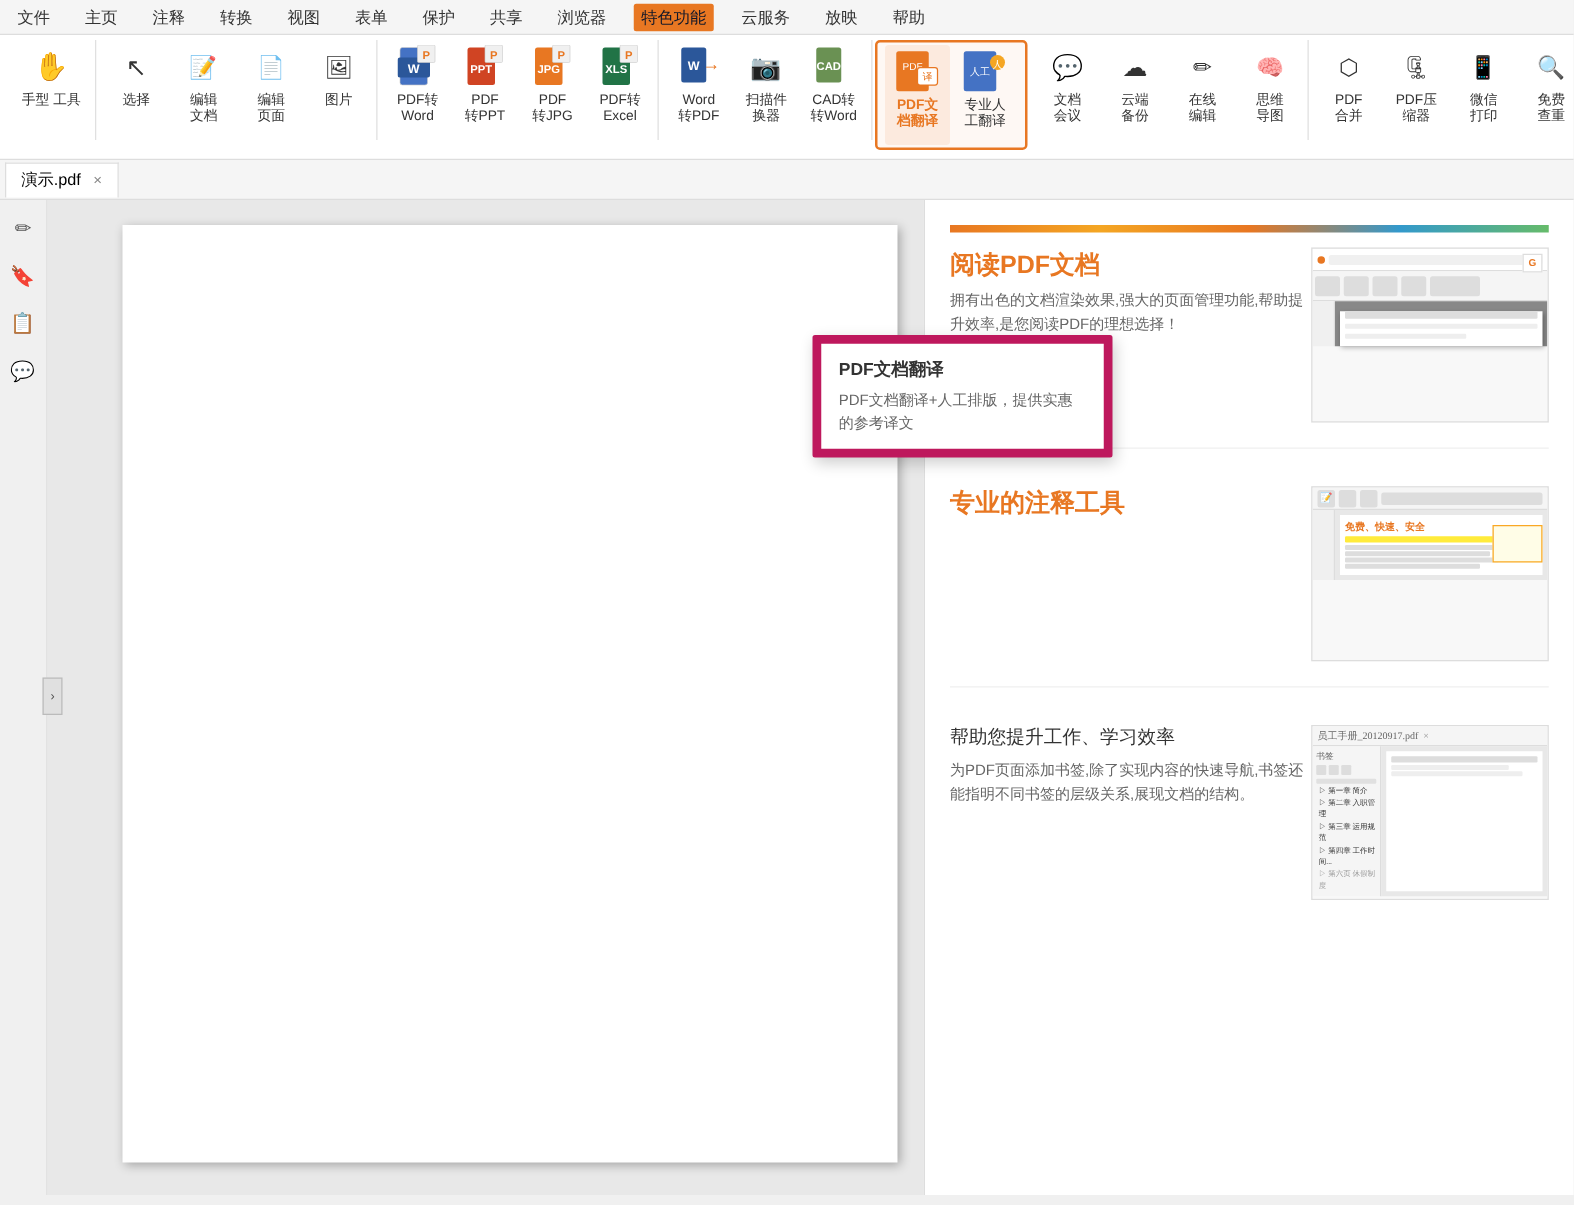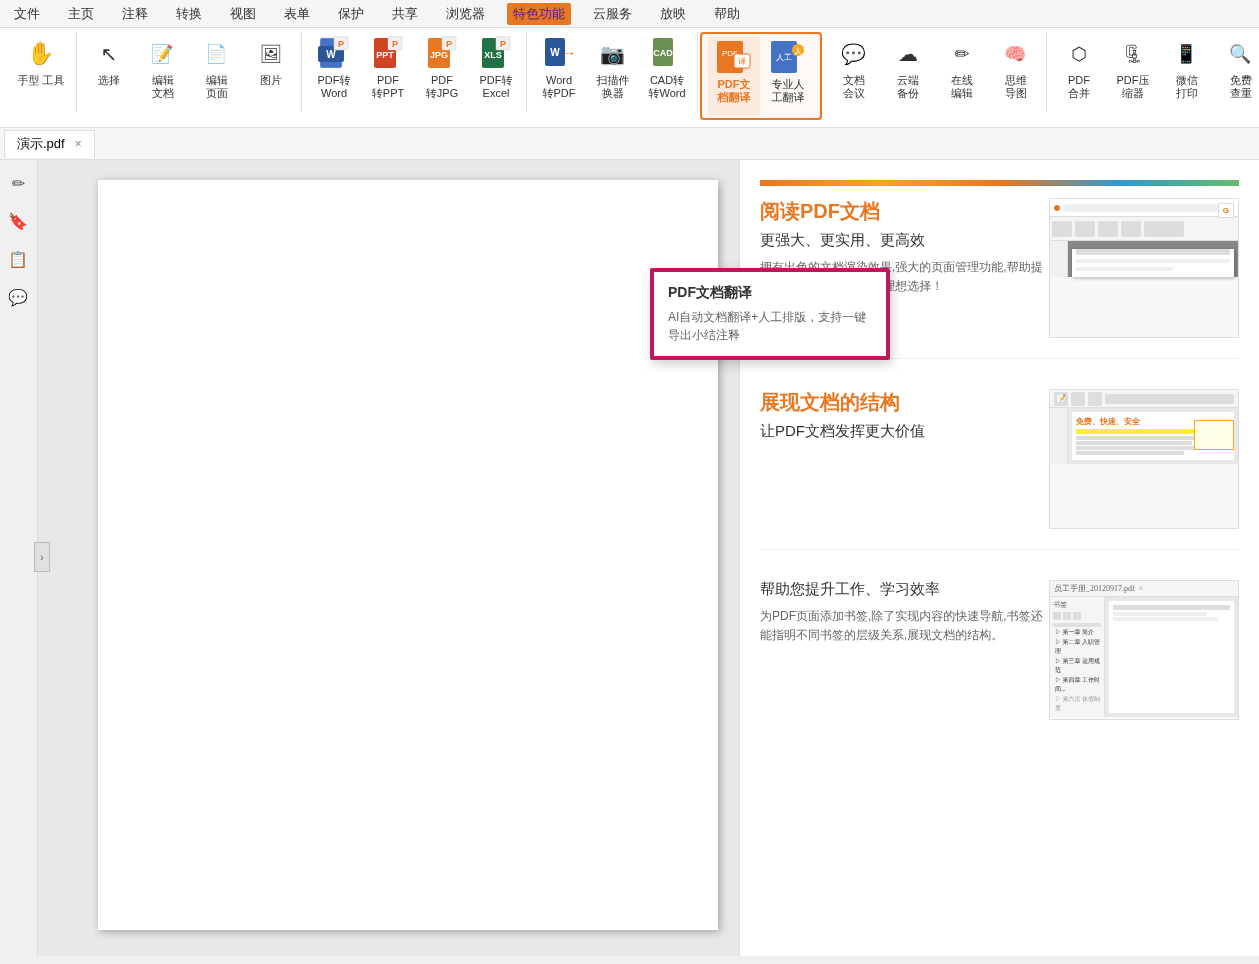--- a/index.html
+++ b/index.html
@@ -16,21 +16,21 @@
       gap: 16px;
     }
     .menu-item {
       font-size: 13px;
       color: #333;
       cursor: pointer;
       padding: 2px 6px;
     }
     .menu-item.active {
       background: #e87722;
-      color: #4c1d95;
+      color: #0f172a;
       border-radius: 2px;
     }
 
     
     .ribbon {
       background: #ffffff;
       border-bottom: 1px solid #ddd;
       padding: 4px 6px 6px 6px;
       display: flex;
       align-items: flex-start;
@@ -218,21 +218,21 @@
       line-height: 1.6;
     }
 
     
     .tooltip-popover {
       position: absolute;
       top: 108px;
       left: 650px;
       width: 240px;
       background: white;
-      border: 4px solid #be185d;
+      border: 7px solid #be185d;
       box-shadow: 2px 4px 12px rgba(0,0,0,0.2);
       padding: 12px 14px;
       z-index: 100;
       border-radius: 2px;
     }
     .tooltip-title {
       font-size: 14px;
       font-weight: bold;
       color: #333;
       margin-bottom: 6px;
@@ -478,21 +478,20 @@
   </div>
 
   <div class="right-content">
 
     <div class="accent-bar"></div>
 
     <div class="section-block">
       <div class="section-content">
         <div class="section-text">
           <div class="section-title">阅读PDF文档</div>
-          <div class="section-subtitle">更强大、更实用、更高效</div>
           <div class="section-desc">拥有出色的文档渲染效果,强大的页面管理功能,帮助提升效率,是您阅读PDF的理想选择！</div>
         </div>
         <div class="section-image">
 
           <div class="mock-screenshot">
             <div style="height:18px; background:#fff; border-bottom:1px solid #ddd; display:flex; align-items:center; padding:0 4px; gap:3px;">
               <div style="width:6px;height:6px;border-radius:50%;background:#e87722;"></div>
               <div style="flex:1;height:8px;background:#f0f0f0;border-radius:2px;"></div>
             </div>
             <div style="height:24px;background:#f5f5f5;border-bottom:1px solid #ddd;display:flex;align-items:center;padding:2px;gap:3px;">
@@ -514,22 +513,21 @@
             </div>
             <div style="position:absolute;top:4px;right:4px;background:white;border:1px solid #ddd;padding:2px 4px;font-size:8px;color:#e87722;font-weight:bold;">G</div>
           </div>
         </div>
       </div>
     </div>
 
     <div class="section-block">
       <div class="section-content">
         <div class="section-text">
-          <div class="section-title">展现文档的结构</div>
-          <div class="section-subtitle">让PDF文档发挥更大价值</div>
+          <div class="section-title">专业的注释工具</div>
         </div>
         <div class="section-image">
 
           <div class="mock-screenshot" style="position:relative;">
             <div style="height:18px;background:#f5f5f5;border-bottom:1px solid #ddd;display:flex;align-items:center;padding:0 4px;gap:3px;">
               <div style="width:14px;height:14px;background:#ddd;border-radius:2px;font-size:8px;display:flex;align-items:center;justify-content:center;">📝</div>
               <div style="width:14px;height:14px;background:#ddd;border-radius:2px;"></div>
               <div style="width:14px;height:14px;background:#ddd;border-radius:2px;"></div>
               <div style="flex:1;height:10px;background:#ddd;border-radius:2px;"></div>
             </div>
@@ -590,16 +588,16 @@
             </div>
           </div>
         </div>
       </div>
     </div>
 
   </div>
 
   <div class="tooltip-popover">
     <div class="tooltip-title">PDF文档翻译</div>
-    <div class="tooltip-desc">AI自动文档翻译+人工排版，支持一键导出小结注释</div>
+    <div class="tooltip-desc">PDF文档翻译+人工排版，提供实惠的参考译文</div>
   </div>
 
 </div>
 
 </body></html>

